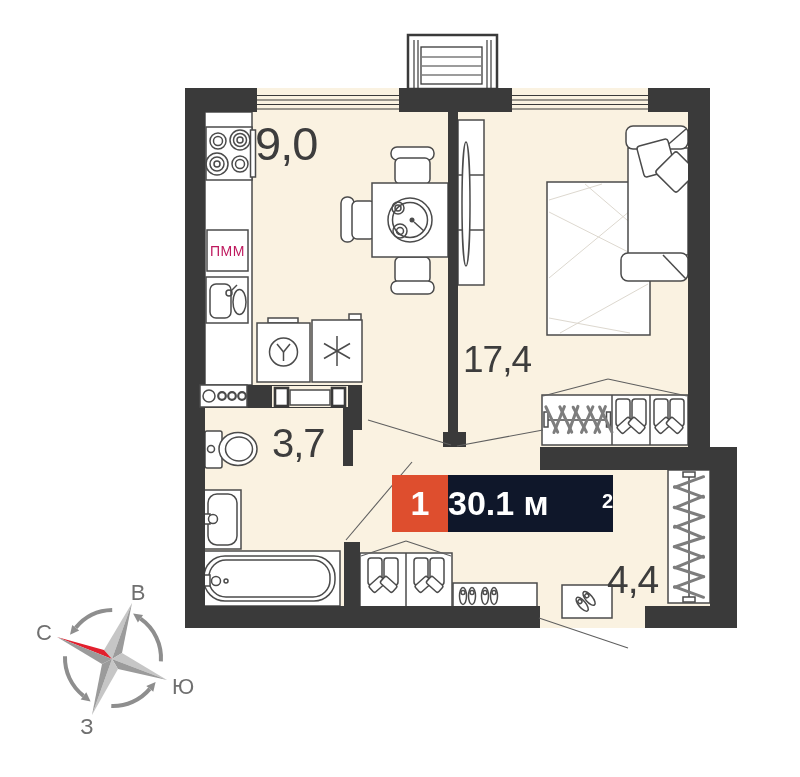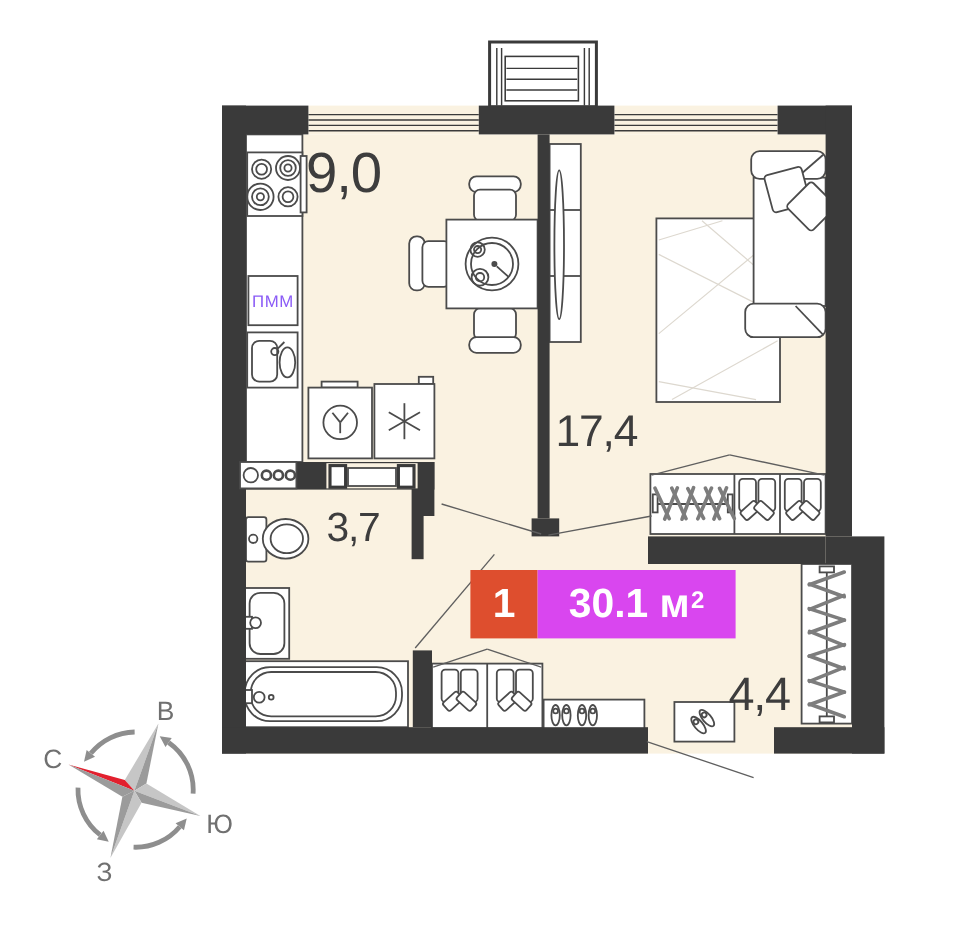--- a/index.html
+++ b/index.html
@@ -2,26 +2,26 @@
 <html><head>
 <meta charset="utf-8">
 <style>
   html,body{margin:0;padding:0;background:#fff;}
   body{width:800px;height:777px;font-family:"Liberation Sans",sans-serif;}
   .stage{position:relative;width:800px;height:777px;background:#fff;overflow:hidden;}
   .stage svg{position:absolute;left:0;top:0;}
   .room-label{position:absolute;color:#3d3d3d;letter-spacing:-1px;}
   .lbl-kitchen{left:255px;top:116px;font-size:47px;}
   .lbl-living{left:463px;top:339px;font-size:37px;}
-  .lbl-bath{left:272px;top:421px;font-size:34px;}
+  .lbl-bath{left:272px;top:421px;font-size:40px;}
   .lbl-hall{left:607px;top:558px;font-size:39px;}
-  .pmm{position:absolute;left:207px;top:230px;width:41px;height:41px;display:flex;align-items:center;justify-content:center;font-size:14px;letter-spacing:.5px;color:#8b5cf6;}
+  .pmm{position:absolute;left:207px;top:230px;width:41px;height:41px;display:flex;align-items:center;justify-content:center;font-size:14px;letter-spacing:.5px;color:#be185d;}
   .badge{position:absolute;left:392px;top:475px;width:221px;height:57px;display:flex;color:#fff;font-weight:bold;}
   .badge .bnum{width:56px;background:#de4e2e;display:flex;align-items:center;justify-content:center;font-size:34px;}
-  .badge .barea{flex:1;background:#d946ef;display:flex;align-items:center;justify-content:center;font-size:34px;}
+  .badge .barea{flex:1;background:#0f172a;display:flex;align-items:center;justify-content:space-between;font-size:34px;}
   .badge .barea sup{font-size:20px;margin-left:1px;position:relative;top:-2px;}
   .w{fill:#3a3a3a;}
   .fw{fill:#fff;stroke:#4b4b4b;stroke-width:1.5;}
   .ln{stroke:#4b4b4b;stroke-width:1.5;fill:none;}
   .thin{stroke:#5f5f5f;stroke-width:1.1;fill:none;}
   .bedln{stroke:#ddd8cf;stroke-width:1;fill:none;}
   .winln{stroke:#3a3a3a;stroke-width:1.2;}
   .hang{fill:#7d7d7d;}
   .ctext{fill:#707070;font-size:22px;font-family:"Liberation Sans",sans-serif;}
 </style>

